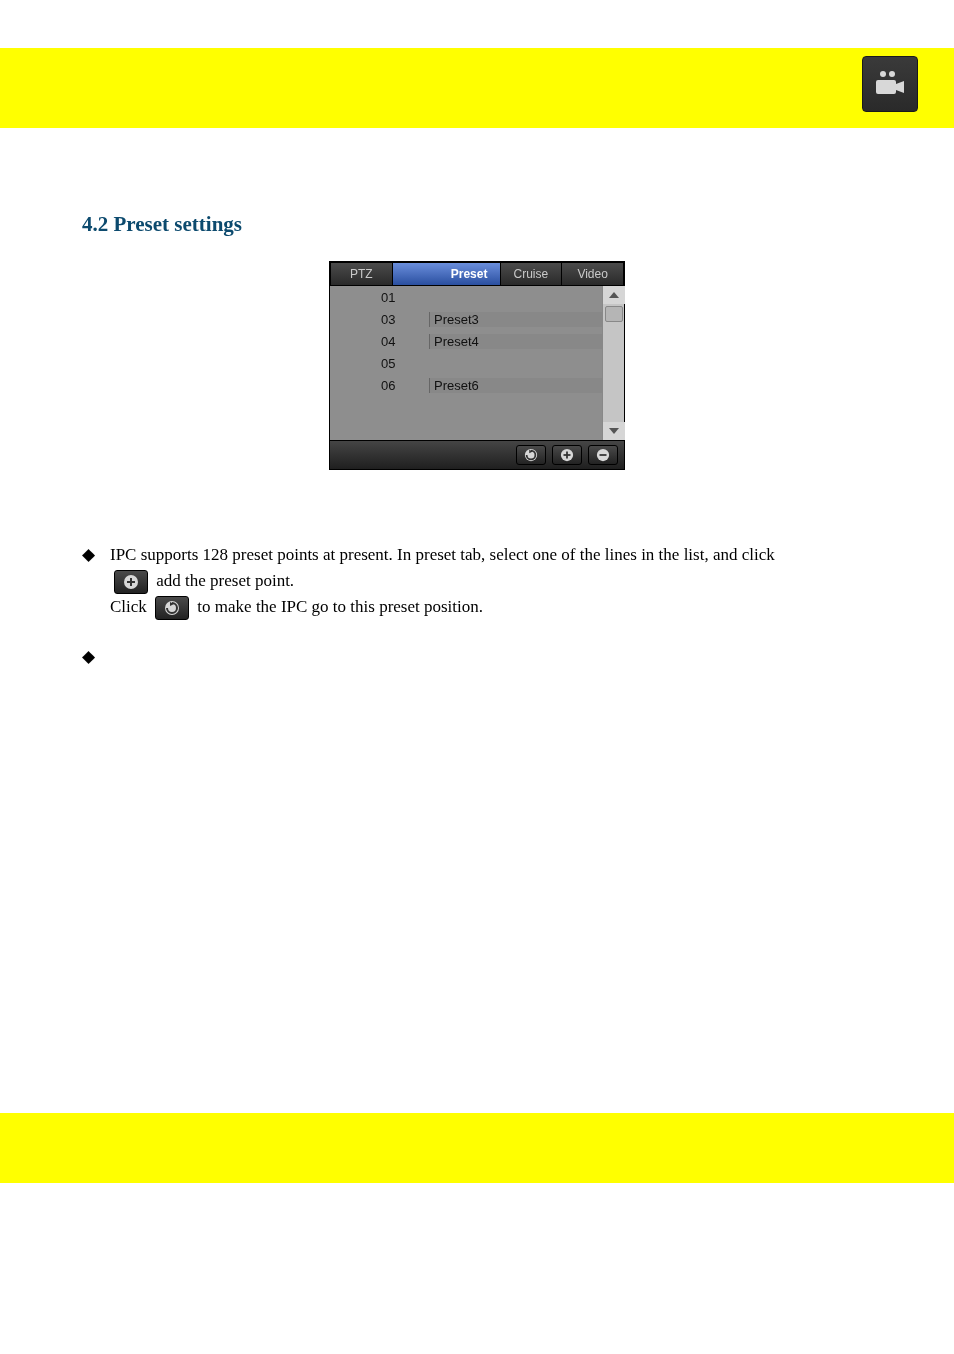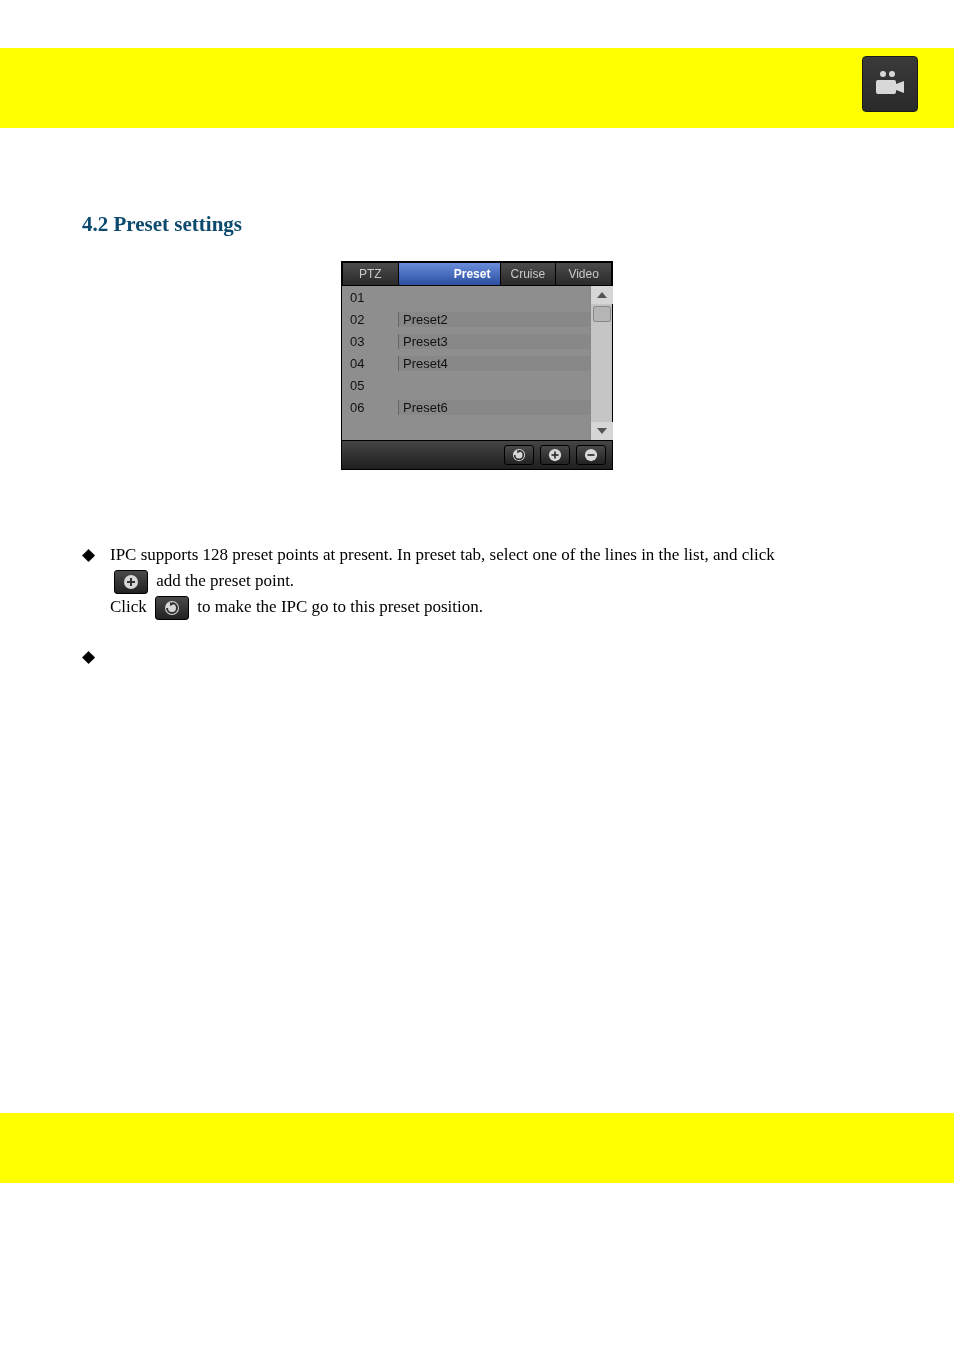--- a/index.html
+++ b/index.html
@@ -14,21 +14,21 @@
     display: flex; align-items: center; justify-content: center;
   }
   .cam-svg { width: 34px; height: 28px; }
 
   
   .content { padding: 0 82px; }
   .section-title { font-family: "Times New Roman", serif; font-size: 21px; color: #0c4a6e; margin-top: 84px; margin-bottom: 24px; }
   .preset-img-wrap { display: flex; justify-content: center; margin-top: 12px; }
 
   .preset-panel {
-    width: 272px; border: 1px solid #000; background: #1d4ed8;
+    width: 296px; border: 1px solid #000; background: #1d4ed8;
   }
   .tabs { display: flex; height: 24px; border: 1px solid #000; }
   .tab {
     flex: 1; text-align: center; font-size: 12px; color: #c9c9c9;
     background: linear-gradient(#4b4b4b,#2a2a2a);
     border-right: 1px solid #000; line-height: 22px;
     font-family: Arial, sans-serif;
   }
   .tab:last-child { border-right: none; }
   .tab.active { background: linear-gradient(#6a8edc,#2a4fa0); color: #fff; font-weight: bold; padding-left: 46px; }
@@ -97,29 +97,25 @@
       <div class="preset-panel">
 
         <div class="tabs">
           <div class="tab">PTZ</div>
           <div class="tab active">Preset</div>
           <div class="tab">Cruise</div>
           <div class="tab">Video</div>
         </div>
 
         <div class="table-area" style="position:relative;">
-          <div style="display:flex;">
+          <div style="display:flex;padding-left:43px;">
             <div class="rows-wrap" style="flex:1;">
               <div class="data-row">
                 <div class="col-no">01</div>
                 <div class="col-name"></div>
-              </div>
-              <div class="data-row">
-                <div class="col-no">02</div>
-                <div class="col-name">Preset2</div>
               </div>
               <div class="data-row">
                 <div class="col-no">03</div>
                 <div class="col-name">Preset3</div>
               </div>
               <div class="data-row">
                 <div class="col-no">04</div>
                 <div class="col-name">Preset4</div>
               </div>
               <div class="data-row">

